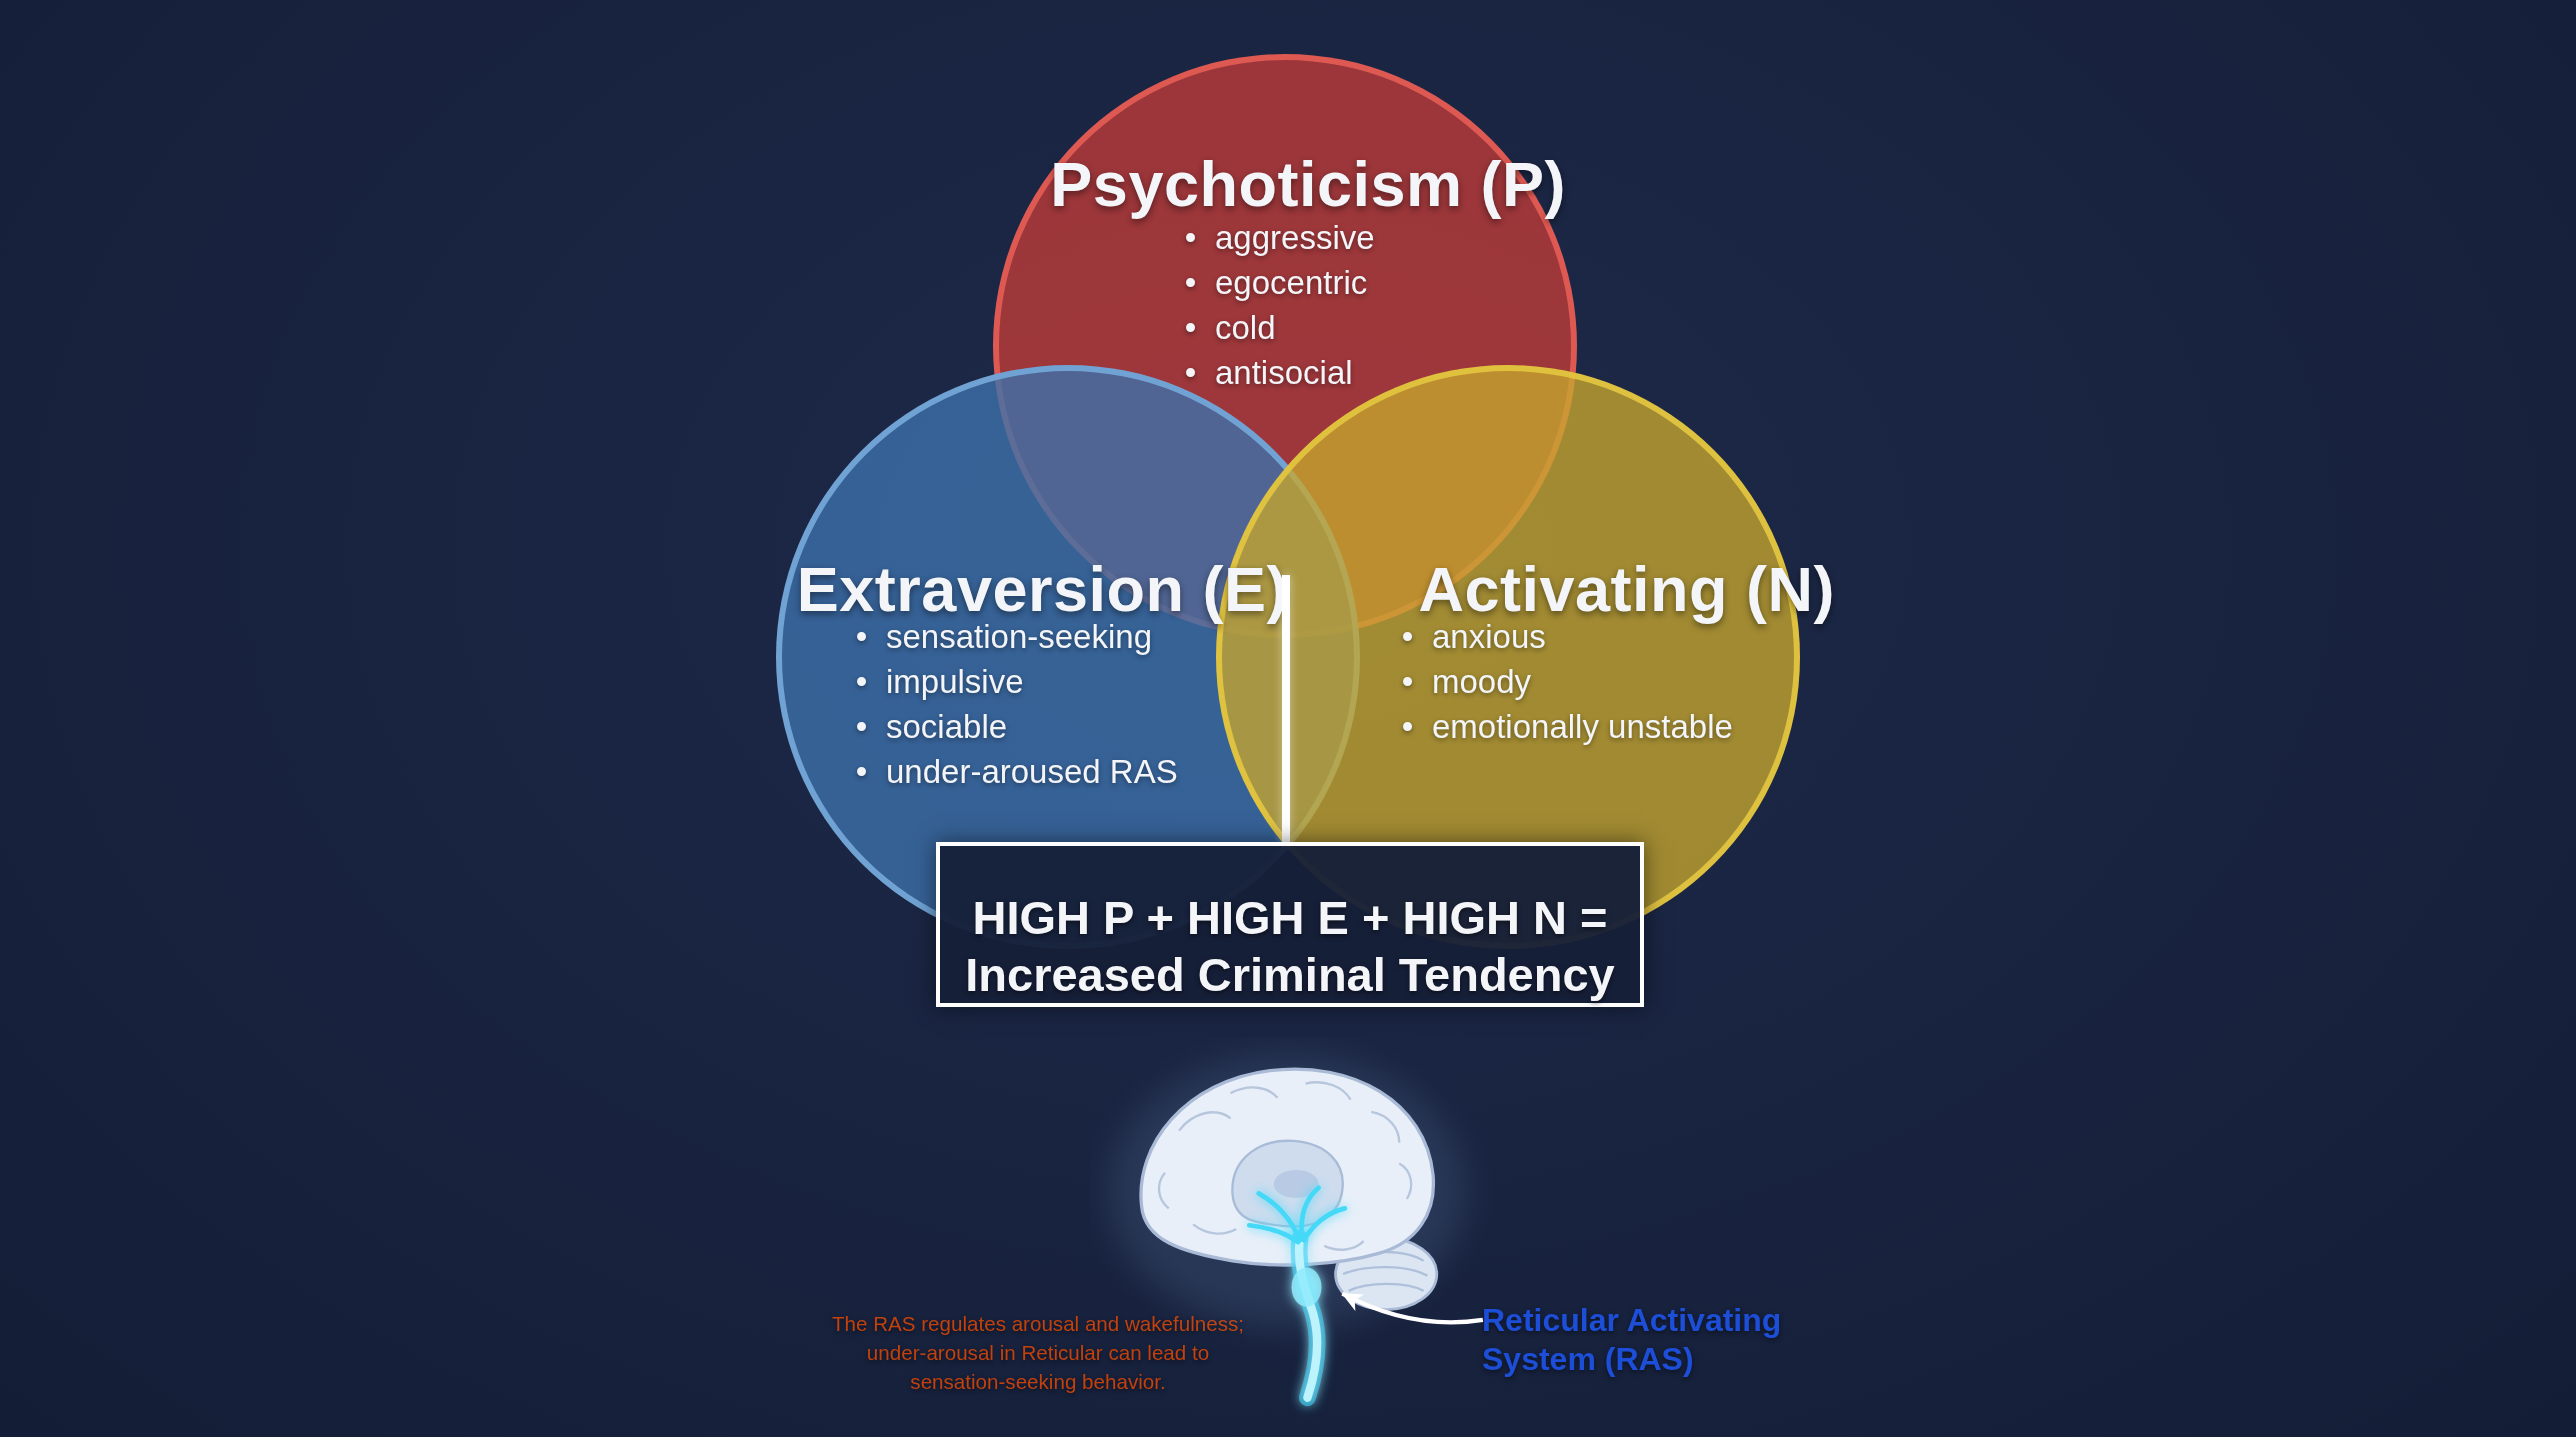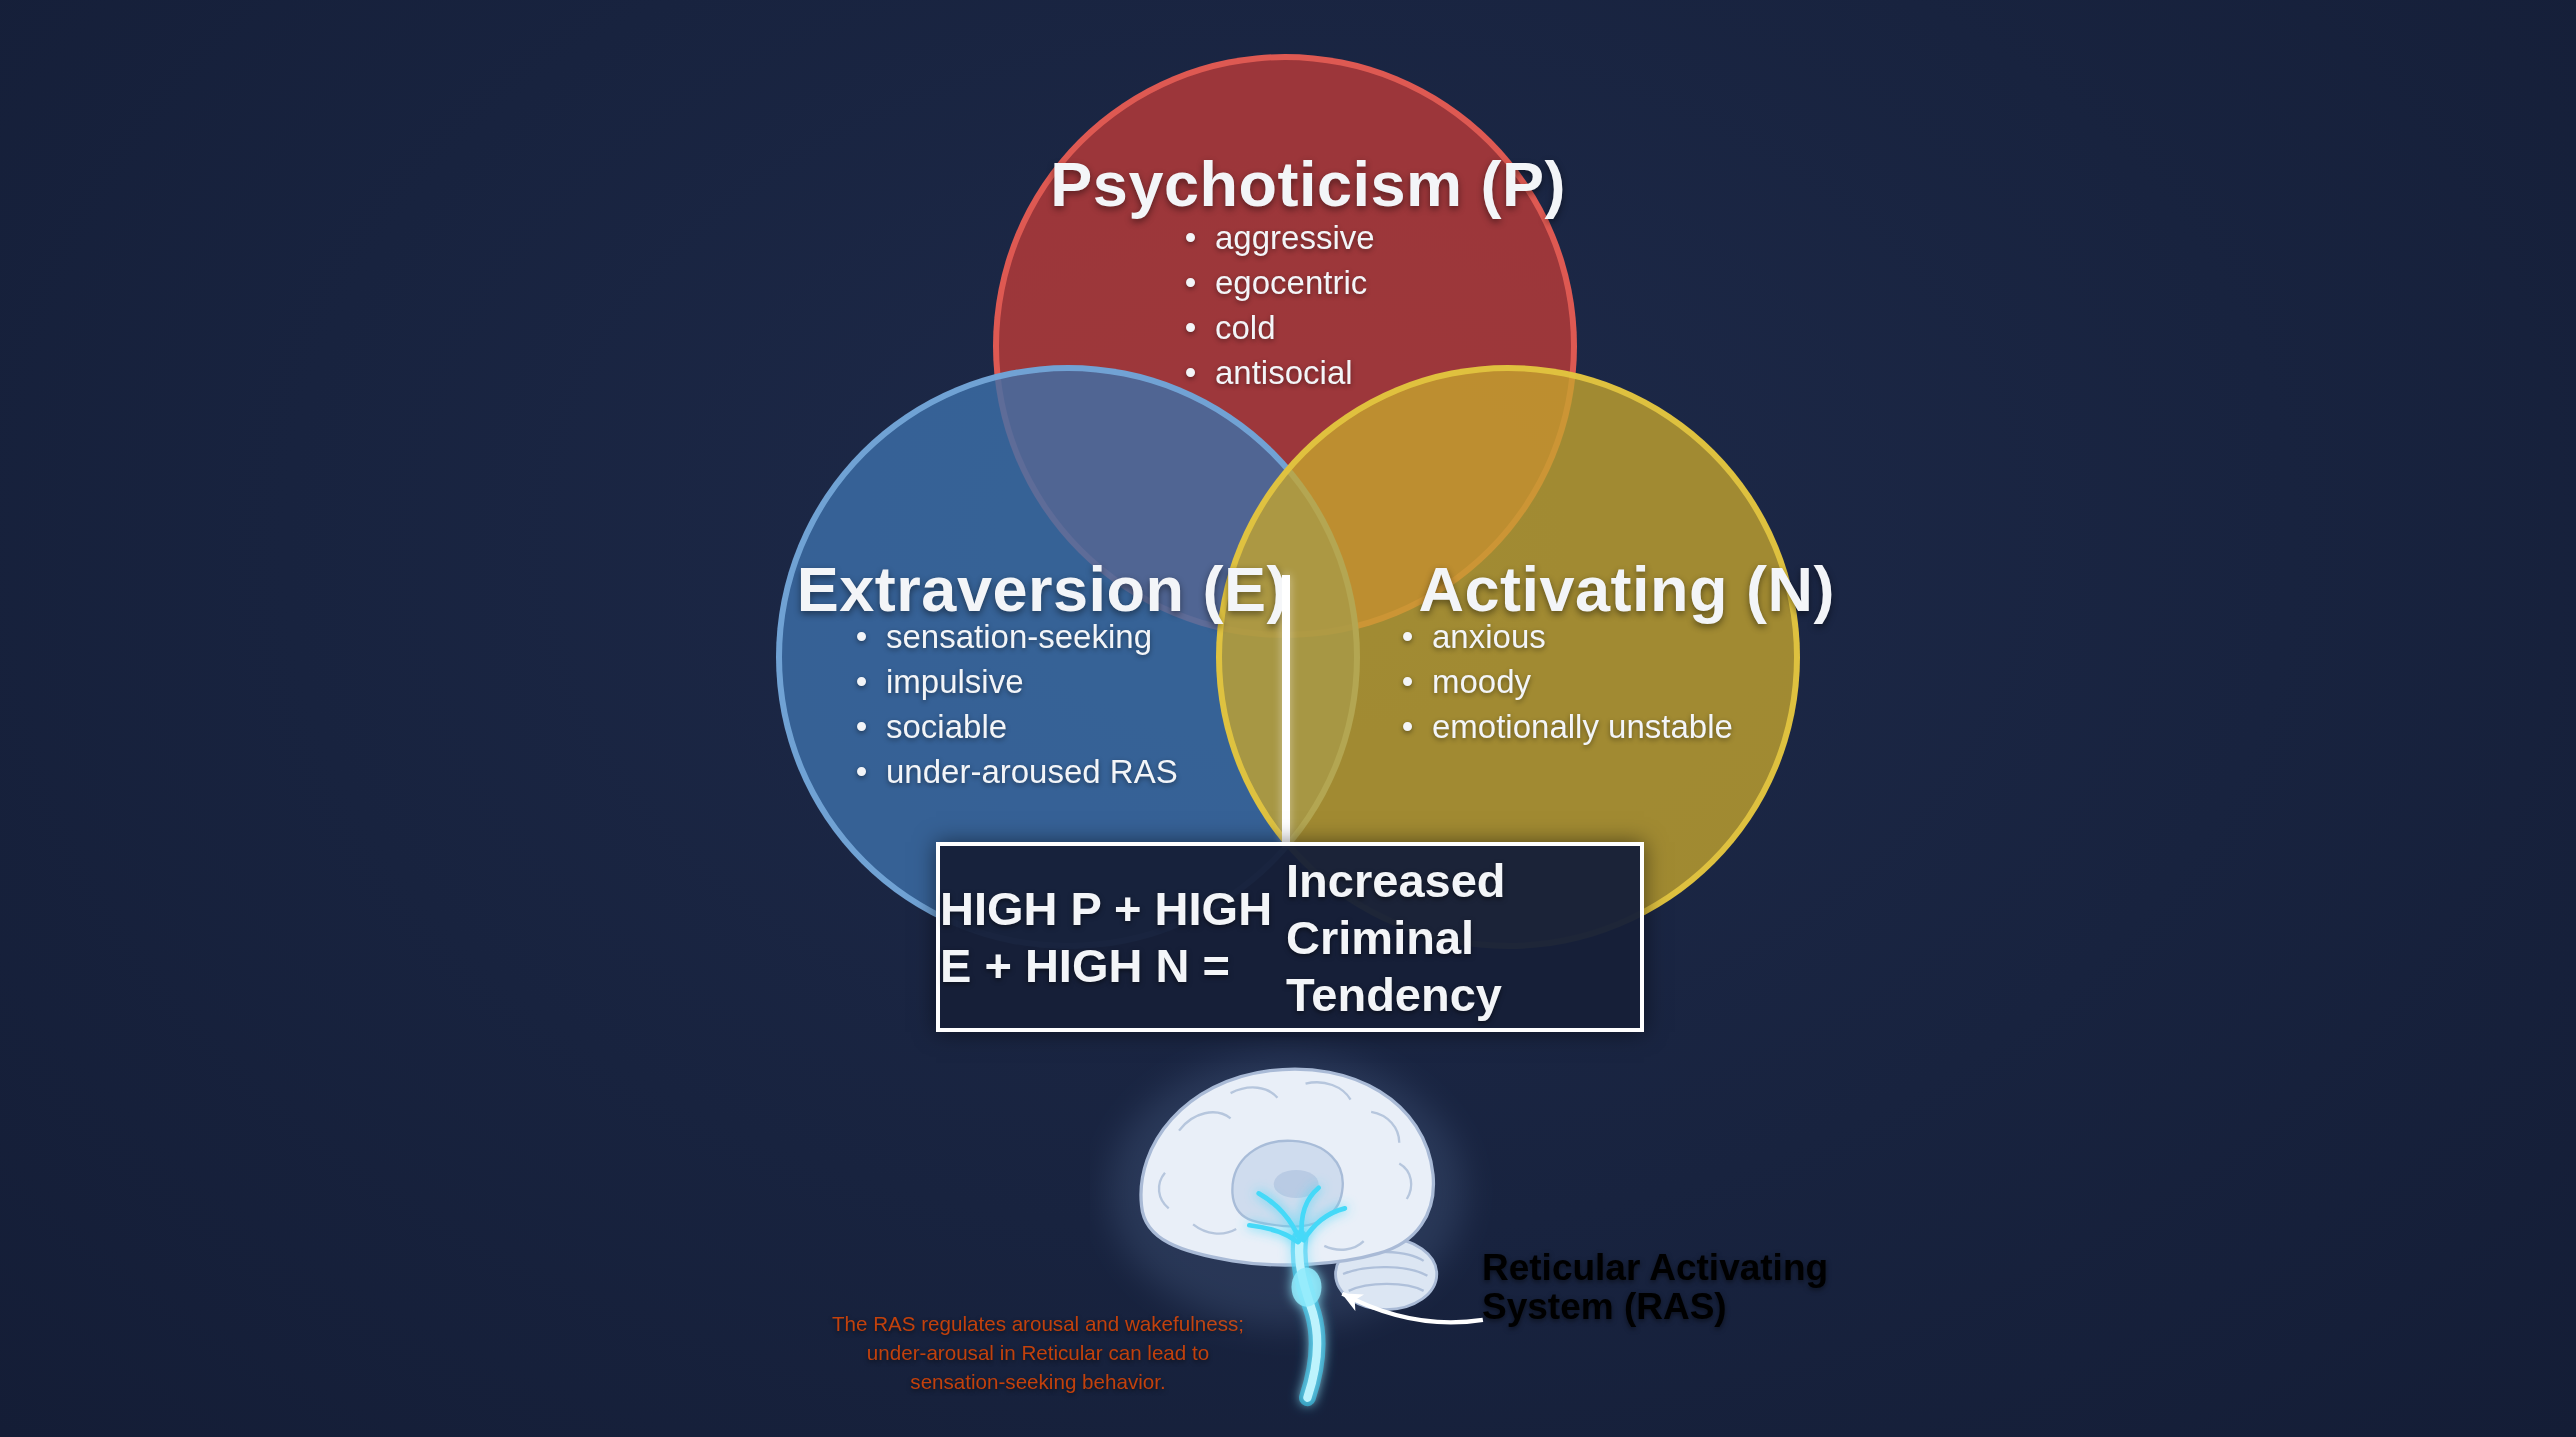--- a/index.html
+++ b/index.html
@@ -33,38 +33,38 @@
   ul.traits li{ position:relative; padding-left:34px; }
   ul.traits li::before{ content:"•"; position:absolute; left:3.7px; }
   .traits-p{ left:1181px; top:215px; }
   .traits-e{ left:852px;  top:614px; }
   .traits-n{ left:1398px; top:614px; }
 
   
   .connector{ position:absolute; left:1282px; top:575px; width:7.5px; height:273px;
               background:#ffffff; box-shadow:0 0 9.4px rgba(255,255,255,.45); z-index:3; }
   .conclusion-box{
-    position:absolute; left:936px; top:842px; width:708px; height:190px;
+    position:absolute; left:936px; top:842px; width:708px; height:165px;
     background:rgba(22,31,56,.96); border:4.7px solid #ffffff; z-index:4;
-    display:flex; align-items:center; justify-content:flex-start;
+    display:flex; flex-direction:column; align-items:center; justify-content:flex-end;
     box-shadow:0 0 20.6px rgba(0,0,0,.5);
   }
   .conclusion-box .line{ font-size:47px; font-weight:bold; line-height:57px;
                          text-shadow:0 1.9px 5.6px rgba(0,0,0,.5); }
 
   
   .brain-svg{ position:absolute; left:1090px; top:1037px; width:403px; height:384px; z-index:2; }
   .ras-caption{
     position:absolute; left:804px; top:1309px; width:468px;
     text-align:center; font-size:20.6px; line-height:29px; color:#c2410c;
     text-shadow:0 1.9px 4.7px rgba(0,0,0,.5);
   }
   .ras-label{
-    position:absolute; left:1482px; top:1248px;
-    font-size:37px; font-weight:bold; line-height:39px; color:#000000;
+    position:absolute; left:1482px; top:1301px;
+    font-size:32px; font-weight:bold; line-height:39px; color:#1d4ed8;
     text-shadow:0 1.9px 5.6px rgba(0,0,0,.5);
   }
   .arrow-svg{ position:absolute; left:1318px; top:1269px; width:178px; height:66px; z-index:5; }
 </style>
 </head>
 <body>
 
 <div class="stage">
 
   <div class="circle p"></div>

